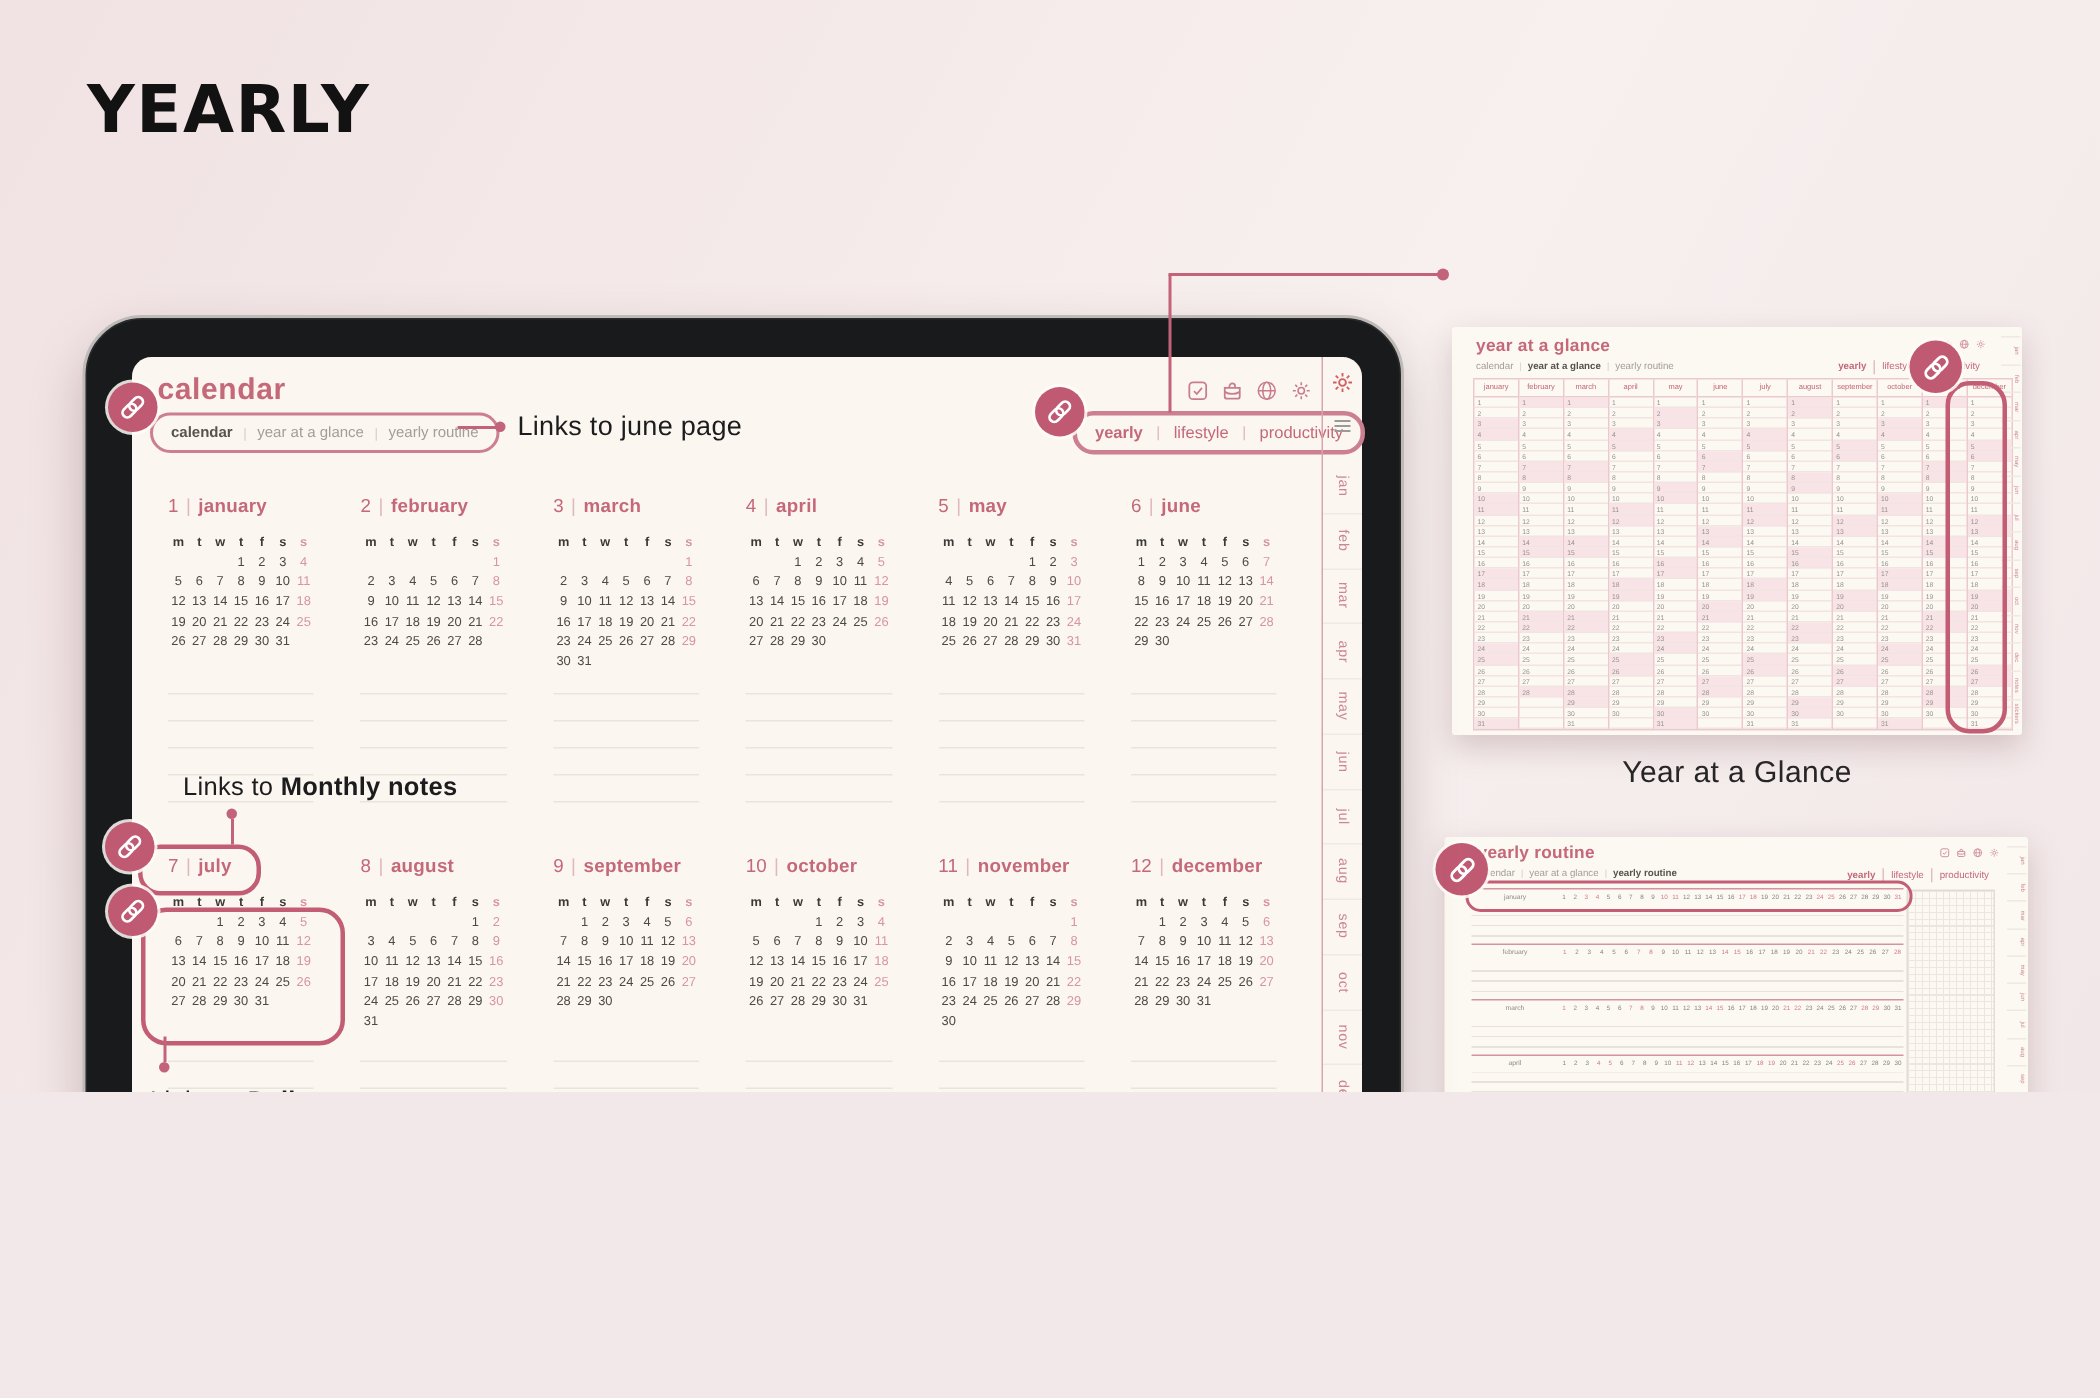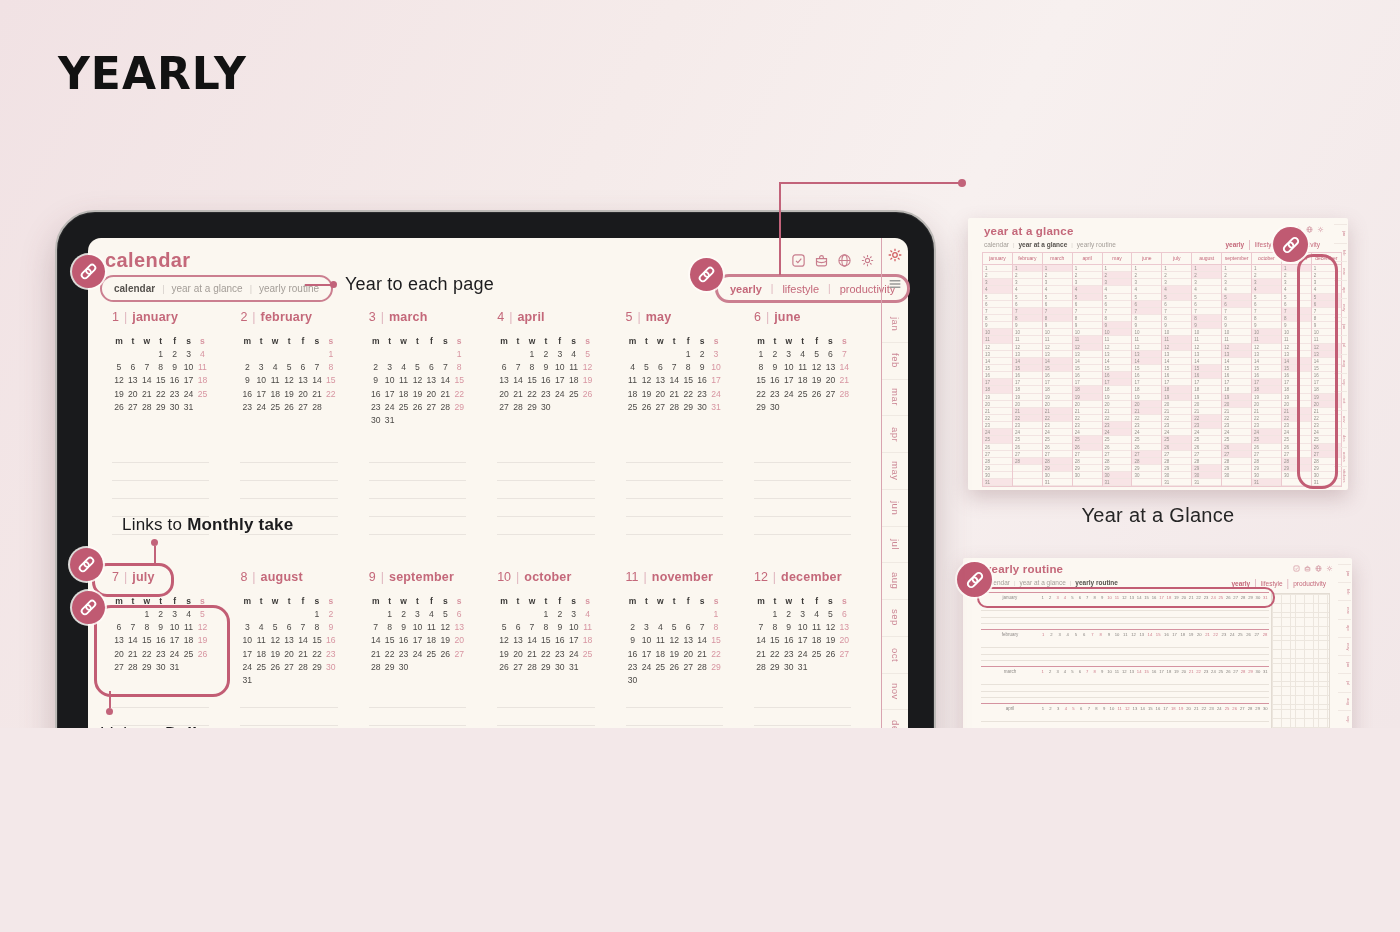--- a/index.html
+++ b/index.html
@@ -123,21 +123,21 @@
         <div class="pillbox crumb-box" id="crumb-main">
             <span class="bitem bactive">calendar</span>
             <span class="bsep">|</span>
             <span class="bitem">year at a glance</span>
             <span class="bsep">|</span>
             <span class="bitem">yearly routine</span>
           </div>
 
         <div class="c-line" style="left:217px;top:46px;width:26px;height:2px;"></div>
         <div class="c-dot" style="left:242px;top:43px;width:7px;height:7px;"></div>
-        <div class="ann" style="left:257px;top:36px;font-size:18px;">Year to each page</div>
+        <div class="ann" style="left:257px;top:36px;font-size:18px;">Links to june page</div>
 
         <div class="top-icons" id="top-icons">
             <span class="icon">
               <svg viewBox="0 0 24 24" fill="none" stroke="currentColor" stroke-width="1.9">
                 <rect x="3" y="3" width="18" height="18" rx="4"></rect>
                 <path d="M8 12.5l3 3 5.5-6.5"></path>
               </svg>
             </span>
             <span class="icon">
               <svg viewBox="0 0 24 24" fill="none" stroke="currentColor" stroke-width="1.9">
@@ -167,21 +167,21 @@
             <span class="csep">|</span>
             <span class="citem">productivity</span>
           </div>
         <div class="badge" style="left:602px;top:20px;">
           <svg viewBox="0 0 24 24" fill="none" stroke="#fff" stroke-width="2.3">
               <rect x="1.5" y="8" width="13" height="8" rx="4"></rect>
               <rect x="9.5" y="8" width="13" height="8" rx="4"></rect>
             </svg>
         </div>
 
-        <div class="m-row" id="m-row1" style="top:72px;">
+        <div class="m-row" id="m-row1" style="top:92px;">
             <div class="month">
               <div class="m-head"><span class="m-num">1</span><span class="m-bar">|</span><span class="m-name">january</span></div>
               <div class="m-wd">
                 <span>m</span>
                 <span>t</span>
                 <span>w</span>
                 <span>t</span>
                 <span>f</span>
                 <span>s</span>
                 <span class="sun">s</span>
@@ -962,21 +962,21 @@
             </svg>
         </div>
         <div class="hl" style="left:6px;top:367px;width:130px;height:86px;border-width:3.5px;border-radius:17px;"></div>
         <div class="badge" style="left:-16px;top:353px;">
           <svg viewBox="0 0 24 24" fill="none" stroke="#fff" stroke-width="2.3">
               <rect x="1.5" y="8" width="13" height="8" rx="4"></rect>
               <rect x="9.5" y="8" width="13" height="8" rx="4"></rect>
             </svg>
         </div>
 
-        <div class="ann" style="left:34px;top:277px;font-size:17px;"><span>Links to </span><span class="w600">Monthly take</span></div>
+        <div class="ann" style="left:34px;top:277px;font-size:17px;"><span>Links to </span><span class="w600">Monthly notes</span></div>
         <div class="c-dot" style="left:63px;top:301px;width:7px;height:7px;"></div>
         <div class="c-line" style="left:66px;top:308px;width:2px;height:17px;"></div>
 
         <div class="c-line" style="left:21px;top:453px;width:2px;height:17px;"></div>
         <div class="c-dot" style="left:18px;top:470px;width:7px;height:7px;"></div>
         <div class="ann" style="left:12px;top:486px;font-size:17px;"><span>Links to </span><span class="w600">Daily year</span></div>
       </div>
 
       <div class="side-sep"></div>
       <div class="side">

